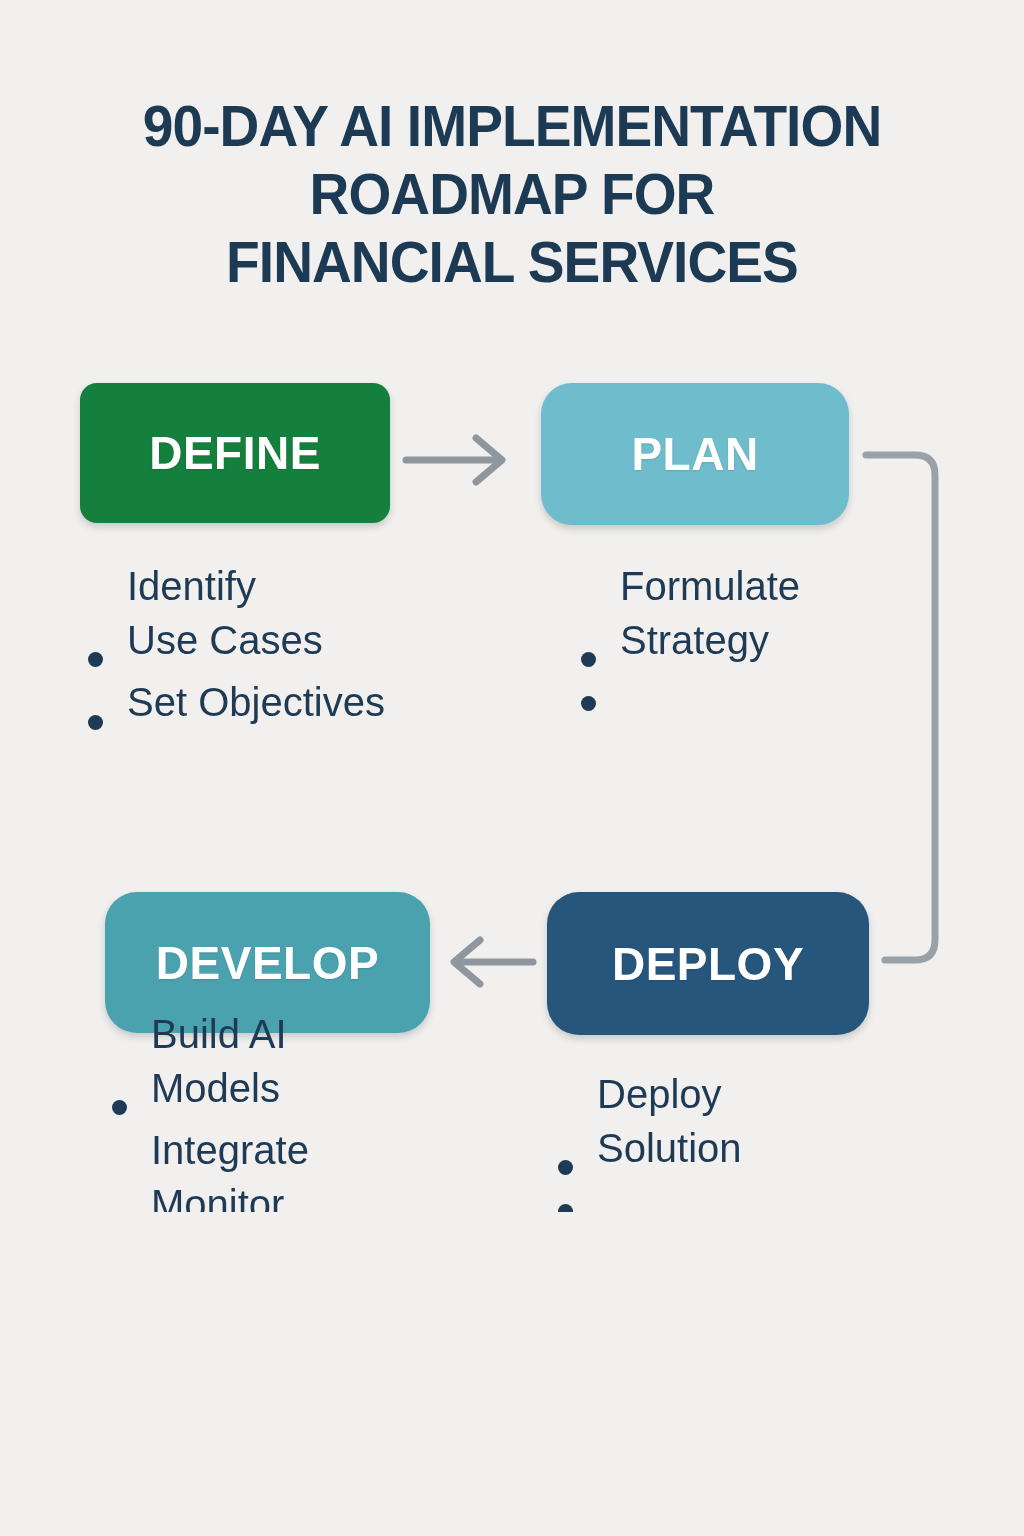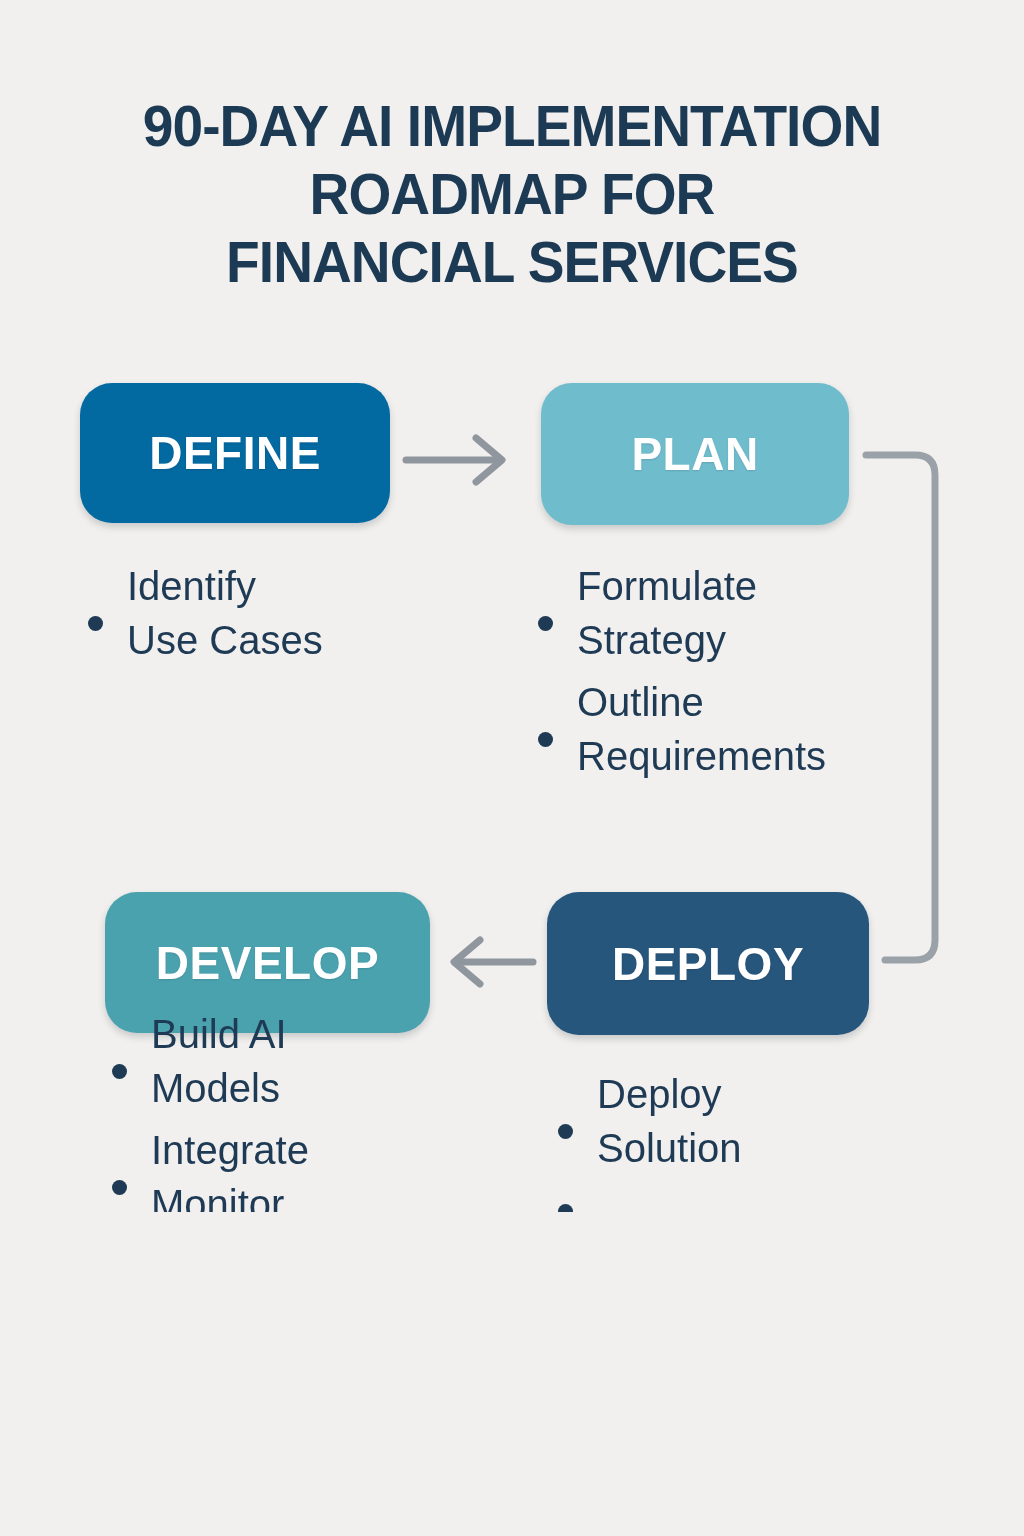--- a/index.html
+++ b/index.html
@@ -52,27 +52,27 @@
   .box-deploy  { left: 547px; top: 892px; width: 322px; height: 143px; }
 
   
   .bullet-list {
     position: absolute;
     color: #1e3a54;
     font-size: 40px;
     line-height: 1.34;
   }
   .list-define  { left: 88px;  top: 560px; width: 340px; }
-  .list-plan    { left: 538px; top: 560px; width: 350px; }
+  .list-plan    { left: 581px; top: 560px; width: 350px; }
   .list-develop { left: 112px; top: 1008px; width: 340px; }
   .list-deploy  { left: 558px; top: 1068px; width: 380px; }
 
   .bullet-item {
     display: flex;
-    align-items: center;
+    align-items: flex-end;
     margin-bottom: 9px;
   }
   .bullet-dot {
     flex: 0 0 auto;
     width: 15px;
     height: 15px;
     border-radius: 50%;
     background: #1e3a54;
     margin-top: 20px;
     margin-right: 24px;
@@ -93,21 +93,21 @@
 <body>
 
 <div class="canvas">
 
   <div class="title">
     <div>90-DAY AI IMPLEMENTATION</div>
     <div>ROADMAP FOR</div>
     <div>FINANCIAL SERVICES</div>
   </div>
 
-  <div class="stage-box box-define" style="background-color: #0369a1;">
+  <div class="stage-box box-define" style="background-color: #15803d; border-radius: 17px;">
     <span>DEFINE</span>
   </div>
 
   <div class="stage-box box-plan" style="background-color: rgb(111, 188, 205); border-radius: 31px;">
     <span>PLAN</span>
   </div>
 
   <div class="stage-box box-develop" style="background-color: rgb(75, 162, 175);">
     <span>DEVELOP</span>
   </div>
@@ -133,32 +133,34 @@
   <svg class="connector-svg connector-pos" width="100" height="590" viewBox="0 0 100 590">
     <path d="M 6,37 H 55 Q 75,37 75,57 V 522 Q 75,542 55,542 H 25" fill="none" stroke="#9ba1a9" stroke-width="7" stroke-linecap="round" stroke-linejoin="round"></path>
   </svg>
 
   <div class="bullet-list list-define">
     <div class="bullet-item">
       <span class="bullet-dot"></span>
       <span class="bullet-text">Identify
 Use Cases</span>
     </div>
+    <div class="bullet-item">
+      <span class="bullet-dot"></span>
+      <span class="bullet-text">Set Objectives</span>
+    </div>
   </div>
 
   <div class="bullet-list list-plan">
     <div class="bullet-item">
       <span class="bullet-dot"></span>
       <span class="bullet-text">Formulate
 Strategy</span>
     </div>
     <div class="bullet-item">
       <span class="bullet-dot"></span>
-      <span class="bullet-text">Outline
-Requirements</span>
     </div>
   </div>
 
   <div class="bullet-list list-develop">
     <div class="bullet-item">
       <span class="bullet-dot"></span>
       <span class="bullet-text">Build AI
 Models</span>
     </div>
     <div class="bullet-item">

